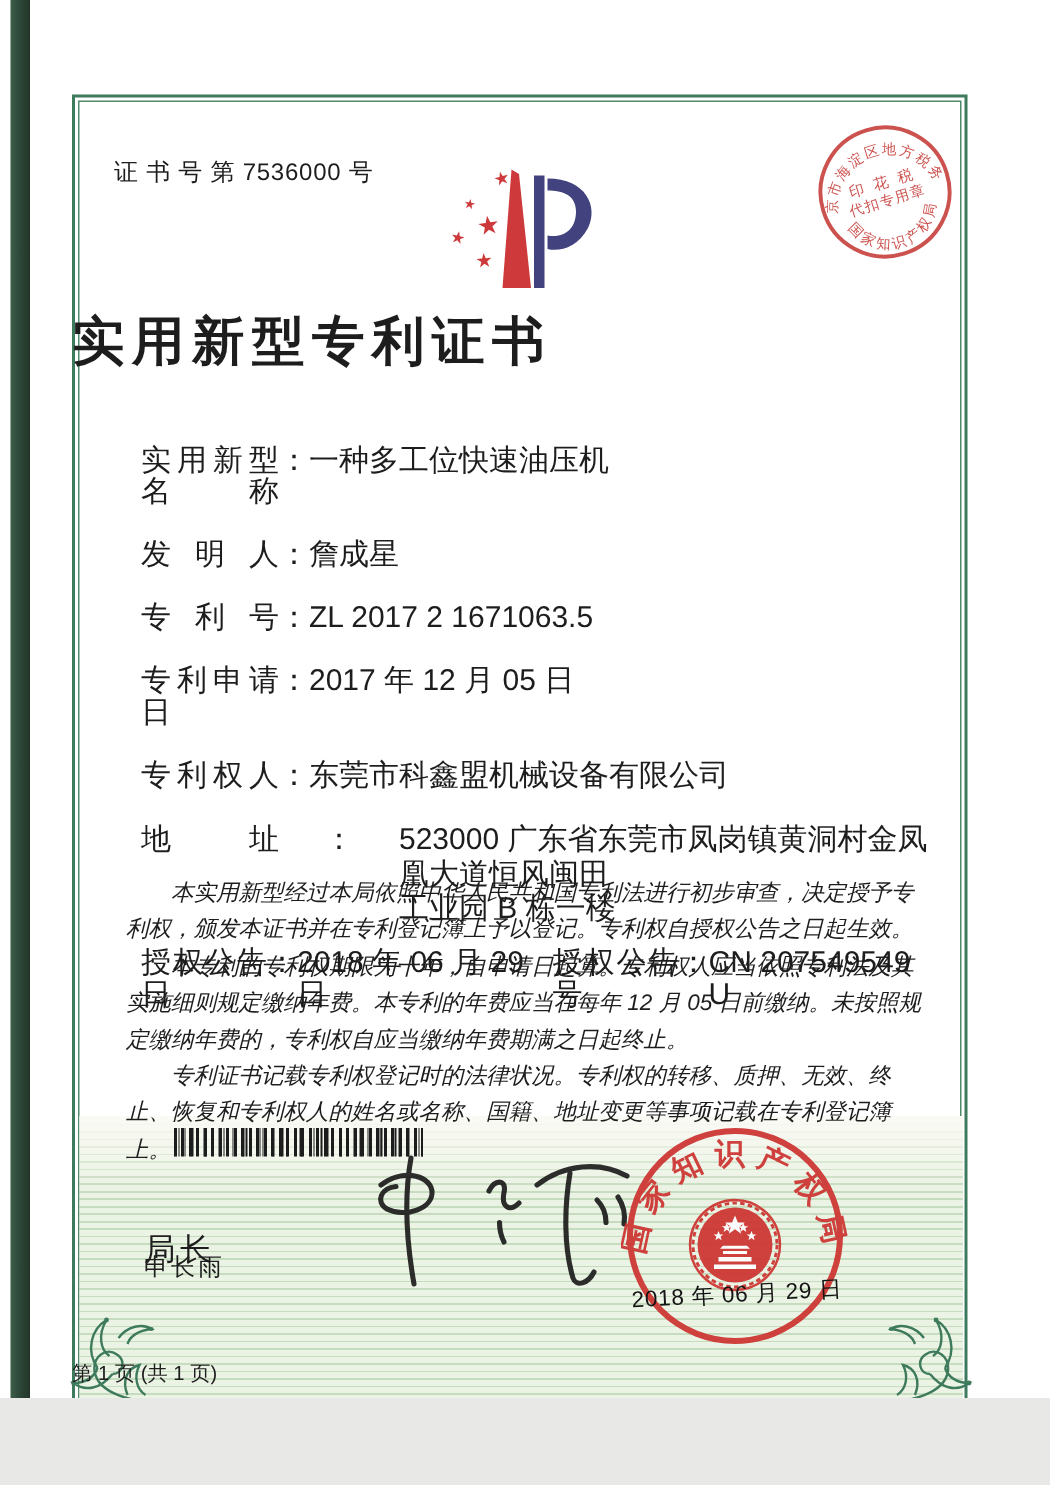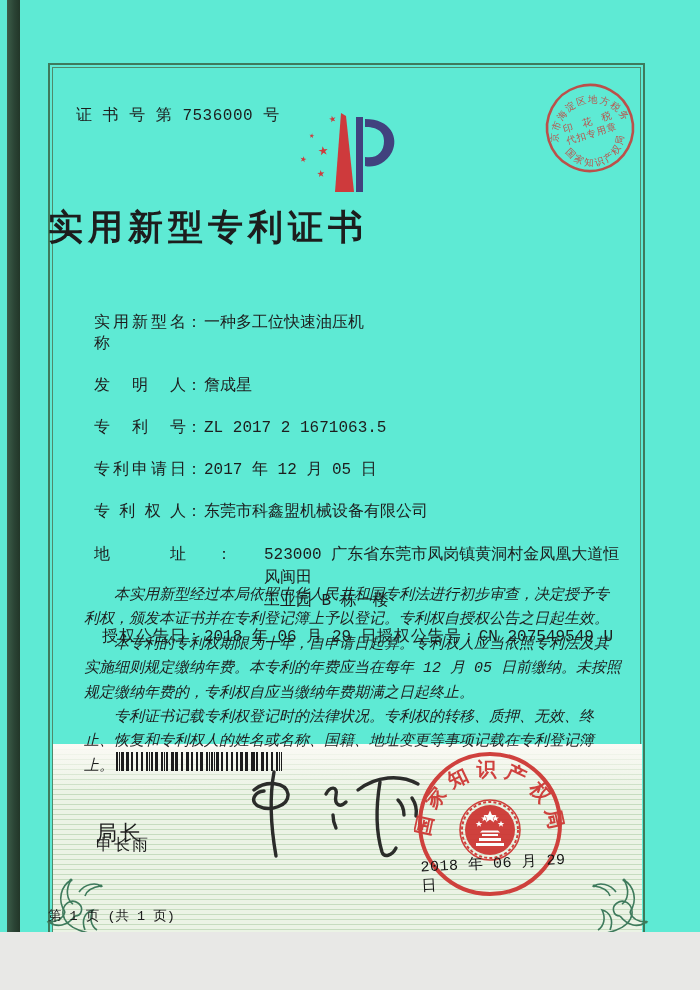--- a/index.html
+++ b/index.html
@@ -1,30 +1,30 @@
 <!DOCTYPE html>
 <html><head>
 <meta charset="utf-8">
 <style>
   html,body{margin:0;padding:0;background:#e8e8e6;}
-  .photo{position:relative;width:700px;height:932px;background:#5eead4;overflow:hidden;
-         font-family:Liberation Mono, monospace;color:#1d1d1d;}
+  .photo{position:relative;width:700px;height:932px;background:#ffffff;overflow:hidden;
+         font-family:Liberation Sans, sans-serif;color:#1d1d1d;}
   .spine{position:absolute;left:7px;top:0;width:13px;height:990px;
          background:linear-gradient(90deg,#3c5e49 0%,#2b4435 55%,#223628 100%);}
   .frame{position:absolute;left:48px;top:63px;width:597px;height:874px;
          border:2.5px solid #3e7a5c;box-sizing:border-box;}
   .frame::after{content:"";position:absolute;inset:2px;border:1px solid #4f8a6b;}
   .guilloche{position:absolute;left:53px;top:744px;width:589px;height:191px;
     background:
       linear-gradient(180deg,rgba(251,250,245,1) 0%,rgba(251,250,245,0) 25%),
       repeating-linear-gradient(180deg,#c6dcbf 0 1px,#ebf3e5 1px 5px);}
   .cert-number{position:absolute;left:76px;top:105px;font-size:16px;letter-spacing:.5px;}
   .big-title{position:absolute;left:48px;top:204px;width:597px;
              font-size:35px;font-weight:bold;letter-spacing:5px;}
-  .fields{position:absolute;left:94px;top:297px;width:527px;font-size:16px;line-height:21px;margin-top:16px;}
+  .fields{position:absolute;left:94px;top:297px;width:527px;font-size:20px;line-height:21px;}
   .frow{display:flex;margin-bottom:21px;}
   .flabel{flex:0 0 92px;text-align:justify;text-align-last:justify;}
   .fcolon{flex:0 0 18px;}
   .fvalue{white-space:pre-line;}
   .frow.address{line-height:23px;margin-bottom:14px;gap:30px;}
   .grant-row{display:flex;justify-content:center;}
   .grant-item{display:flex;}
   .grant-item .flabel{flex:0 0 84px;}
   .body-text{position:absolute;left:84px;top:584px;width:537px;font-size:15px;
              line-height:24.4px;font-style:italic;}

